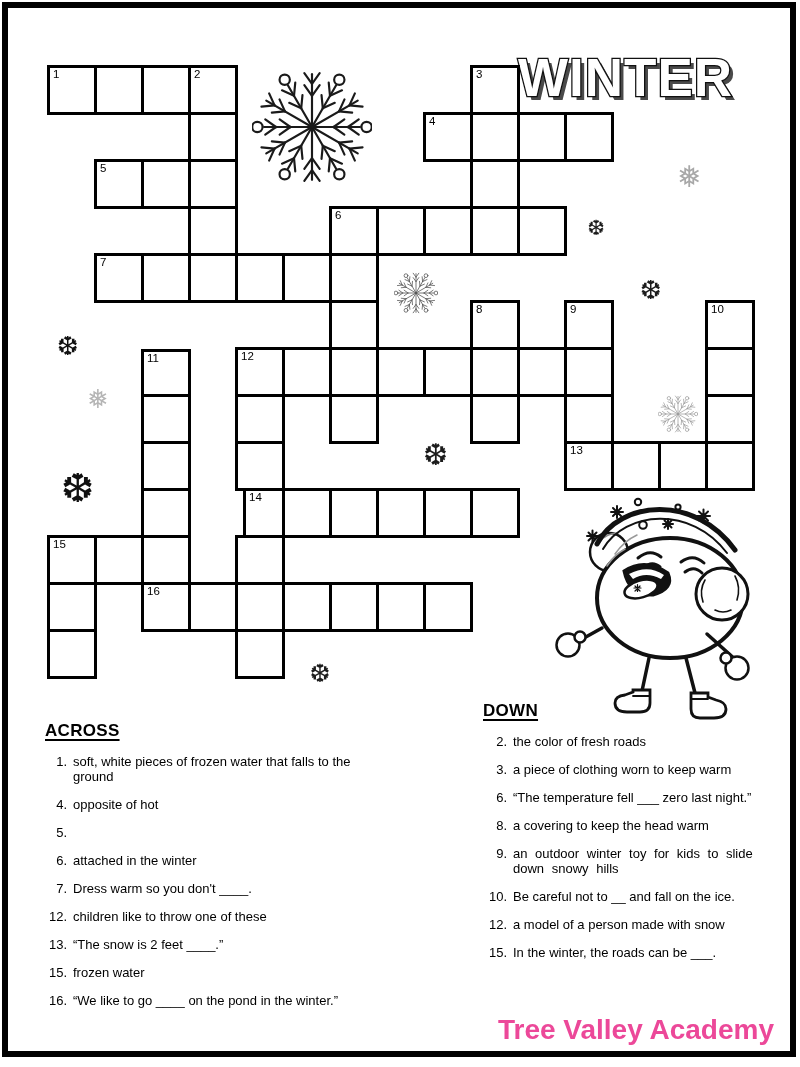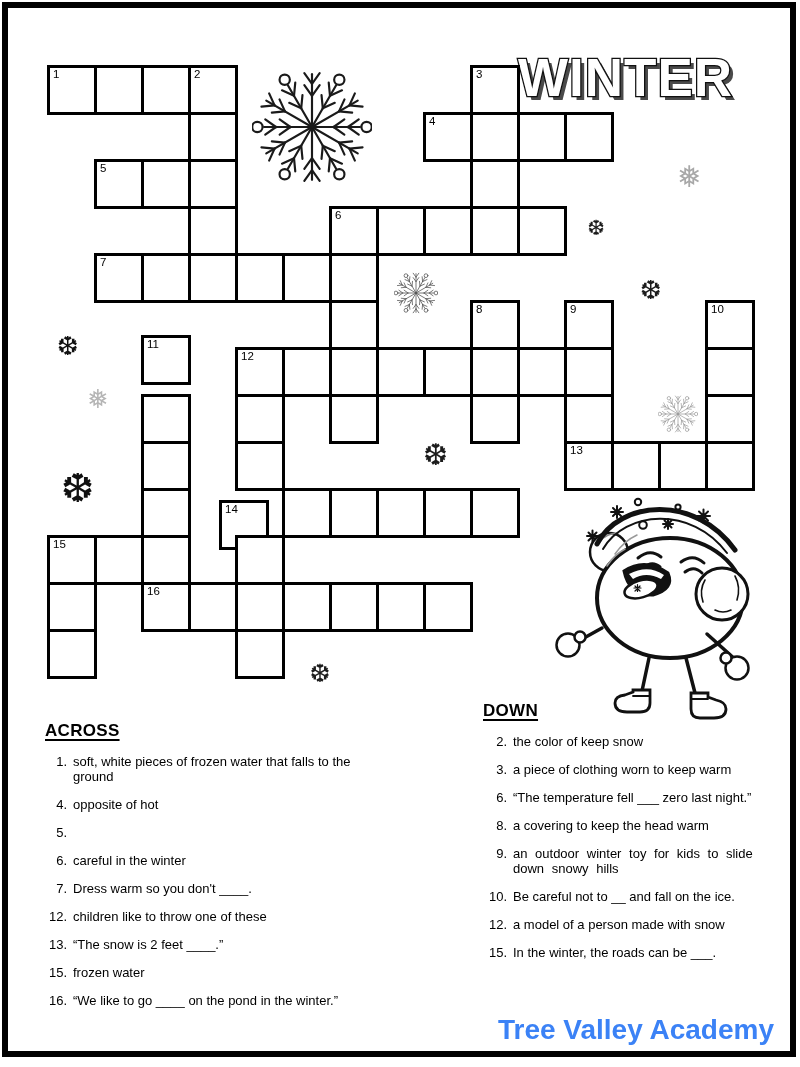--- a/index.html
+++ b/index.html
@@ -337,40 +337,40 @@
       <div class="cell" style="left: 517px; top: 329px;"></div>
       <div class="cell" style="left: 517px; top: 376px;">
         <span class="cellnum">13</span>
       </div>
       <div class="cell" style="left: 658px; top: 235px;">
         <span class="cellnum">10</span>
       </div>
       <div class="cell" style="left: 658px; top: 282px;"></div>
       <div class="cell" style="left: 658px; top: 329px;"></div>
       <div class="cell" style="left: 658px; top: 376px;"></div>
-      <div class="cell" style="left: 94px; top: 270px;">
+      <div class="cell" style="left: 94px; top: 284px;">
         <span class="cellnum">11</span>
       </div>
       <div class="cell" style="left: 94px; top: 329px;"></div>
       <div class="cell" style="left: 94px; top: 376px;"></div>
       <div class="cell" style="left: 94px; top: 423px;"></div>
       <div class="cell" style="left: 94px; top: 470px;"></div>
       <div class="cell" style="left: 94px; top: 517px;">
         <span class="cellnum">16</span>
       </div>
       <div class="cell" style="left: 188px; top: 282px;">
         <span class="cellnum">12</span>
       </div>
       <div class="cell" style="left: 235px; top: 282px;"></div>
       <div class="cell" style="left: 329px; top: 282px;"></div>
       <div class="cell" style="left: 376px; top: 282px;"></div>
       <div class="cell" style="left: 470px; top: 282px;"></div>
       <div class="cell" style="left: 188px; top: 329px;"></div>
       <div class="cell" style="left: 188px; top: 376px;"></div>
-      <div class="cell" style="left: 172px; top: 423px; margin-top: 12px;">
+      <div class="cell" style="left: 196px; top: 423px;">
         <span class="cellnum">14</span>
       </div>
       <div class="cell" style="left: 188px; top: 470px;"></div>
       <div class="cell" style="left: 188px; top: 517px;"></div>
       <div class="cell" style="left: 188px; top: 564px;"></div>
       <div class="cell" style="left: 564px; top: 376px;"></div>
       <div class="cell" style="left: 611px; top: 376px;"></div>
       <div class="cell" style="left: 235px; top: 423px;"></div>
       <div class="cell" style="left: 282px; top: 423px;"></div>
       <div class="cell" style="left: 329px; top: 423px;"></div>
@@ -456,21 +456,21 @@
         </div>
         <div class="clue">
           <span class="clue-num">4.</span>
           <span class="clue-text">opposite of hot</span>
         </div>
         <div class="clue">
           <span class="clue-num">5.</span>
         </div>
         <div class="clue">
           <span class="clue-num">6.</span>
-          <span class="clue-text">careful in the winter</span>
+          <span class="clue-text">attached in the winter</span>
         </div>
         <div class="clue">
           <span class="clue-num">7.</span>
           <span class="clue-text">Dress warm so you don't ____.</span>
         </div>
         <div class="clue">
           <span class="clue-num">12.</span>
           <span class="clue-text">children like to throw one of these</span>
         </div>
         <div class="clue">
@@ -486,21 +486,21 @@
           <span class="clue-text">“We like to go ____ on the pond in the winter.”</span>
         </div>
       </div>
   </div>
 
   <div class="clues-down">
     <div class="clue-heading">DOWN</div>
     <div>
         <div class="clue">
           <span class="clue-num">2.</span>
-          <span class="clue-text">the color of keep snow</span>
+          <span class="clue-text">the color of fresh roads</span>
         </div>
         <div class="clue">
           <span class="clue-num">3.</span>
           <span class="clue-text">a piece of clothing worn to keep warm</span>
         </div>
         <div class="clue">
           <span class="clue-num">6.</span>
           <span class="clue-text">“The temperature fell ___ zero last night.”</span>
         </div>
         <div class="clue">
@@ -520,14 +520,14 @@
           <span class="clue-num">12.</span>
           <span class="clue-text">a model of a person made with snow</span>
         </div>
         <div class="clue">
           <span class="clue-num">15.</span>
           <span class="clue-text">In the winter, the roads can be ___.</span>
         </div>
       </div>
   </div>
 
-  <div class="footer-brand" style="color: #3b82f6; text-align: right;">Tree Valley Academy</div>
+  <div class="footer-brand" style="color: #ec4899; text-align: right;">Tree Valley Academy</div>
 </div>
 
 </body></html>

